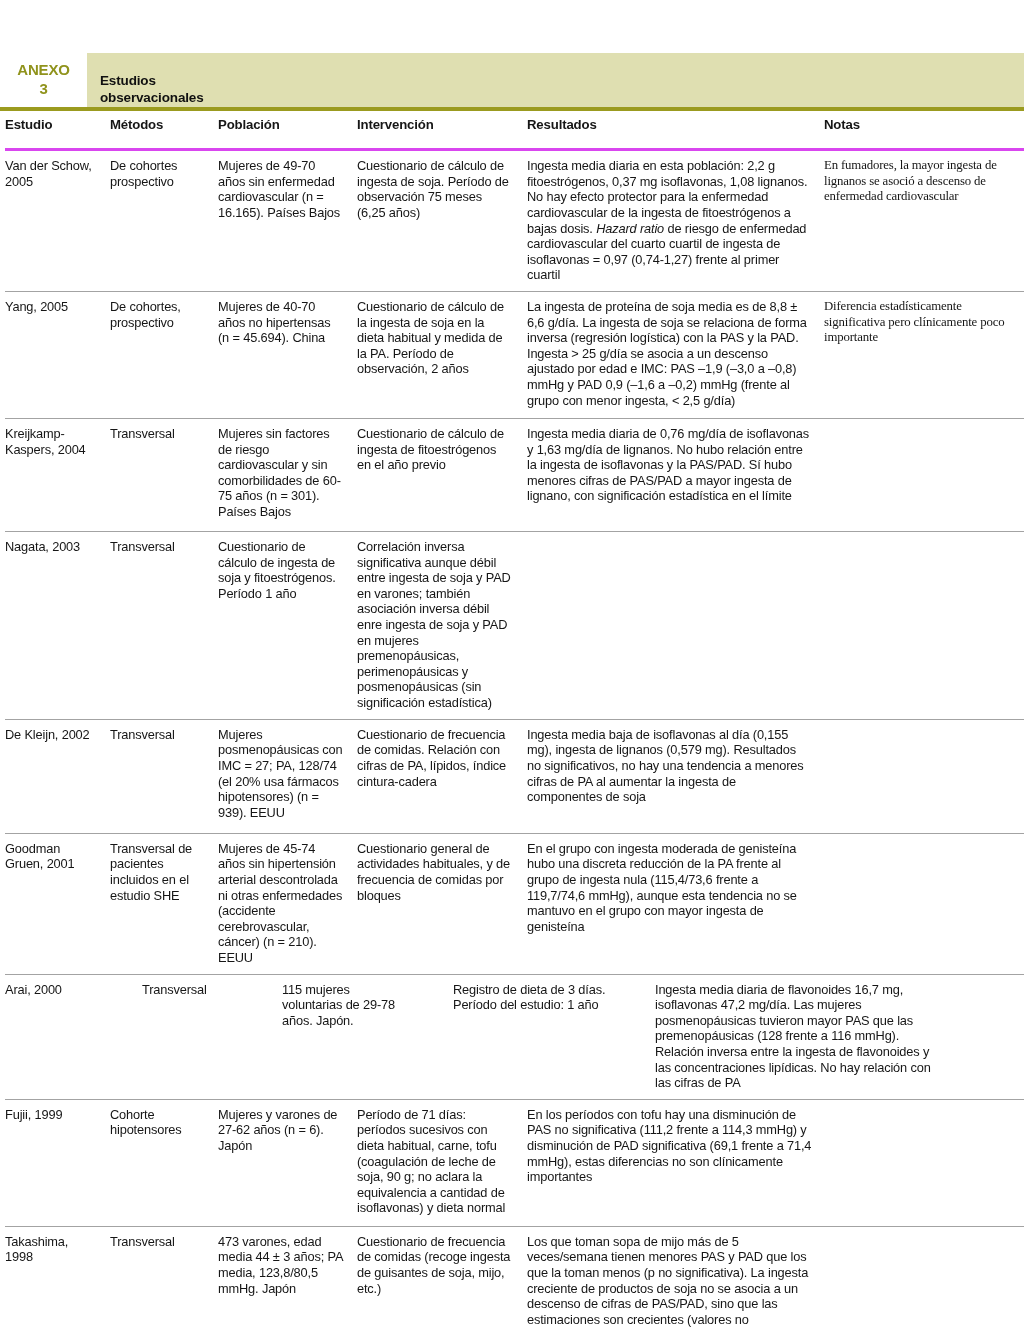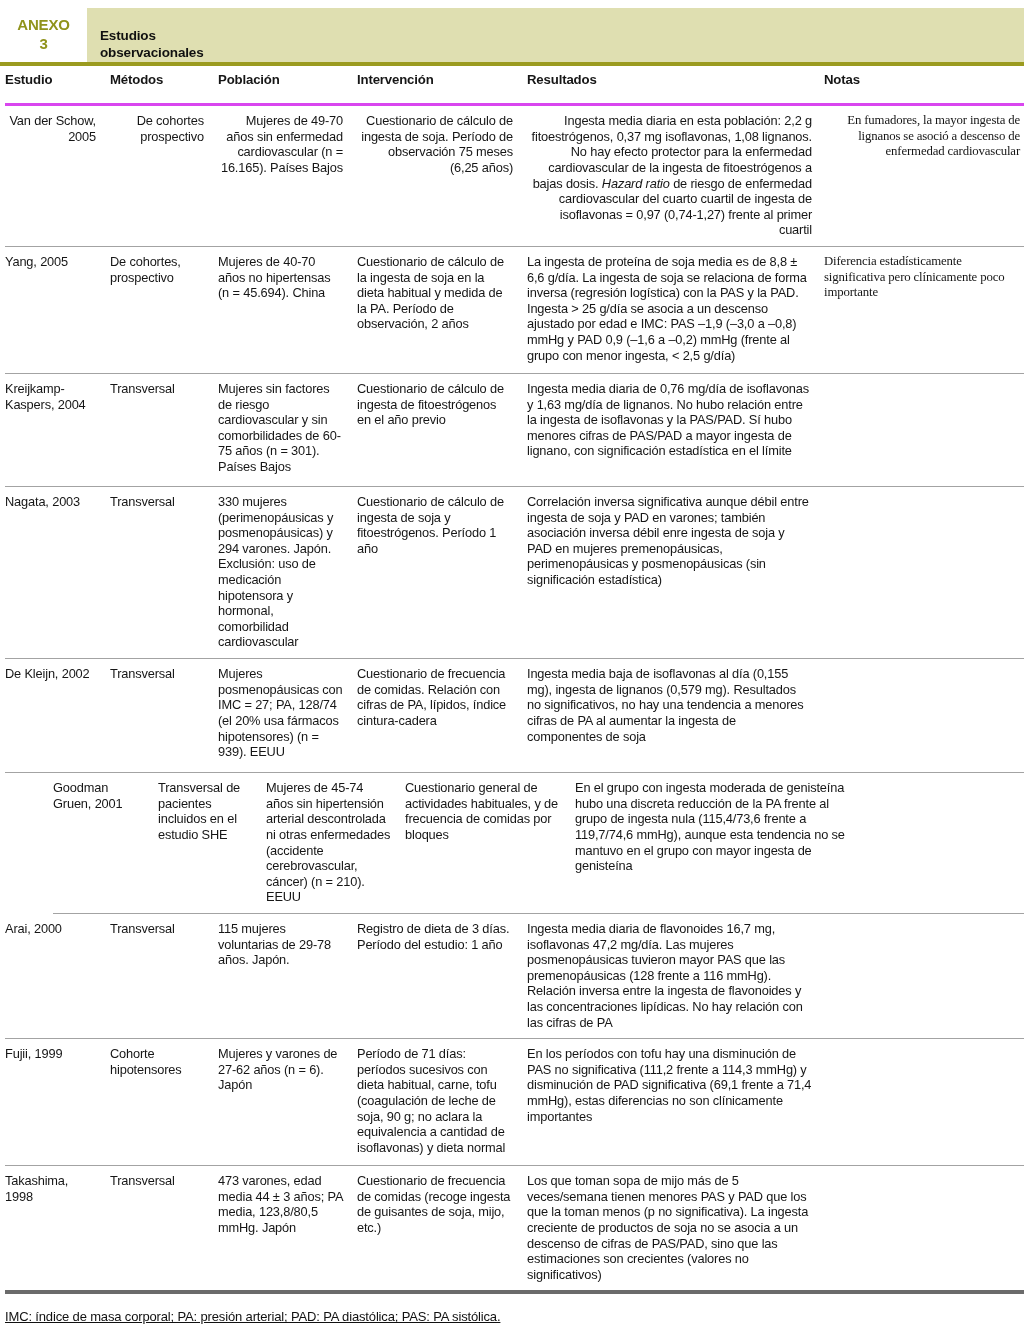--- a/index.html
+++ b/index.html
@@ -8,21 +8,21 @@
     background: #ffffff;
     color: #161616;
     font-family: "Liberation Sans", sans-serif;
     font-size: 12.8px;
     line-height: 1.22;
     letter-spacing: -0.15px;
   }
   .page { width: 1024px; padding: 8px 0 0 0; }
 
   
-  .top-banner { display: flex; align-items: stretch; min-height: 54px; }
+  .top-banner { display: flex; align-items: stretch; min-height: 54px; margin-top: 45px; }
   .anexo-badge {
     width: 87px; background: #ffffff;
     display: flex; flex-direction: column; align-items: center; justify-content: center;
     font-weight: bold; font-size: 15px; color: #90931c; line-height: 1.25;
   }
   .banner-strip {
     flex: 1; background: #dfdfb1;
     display: flex; align-items: flex-end; padding-left: 13px;
   }
   .banner-title { font-weight: bold; font-size: 13.5px; color: #101010; max-width: 150px; line-height: 1.3; }
@@ -34,27 +34,27 @@
     display: grid;
     grid-template-columns: 105px 108px 139px 170px 297px auto;
   }
   .t-head { padding: 6px 0 7px 0; border-bottom: 3px solid #d946ef; font-weight: bold; font-size: 13.2px; }
   .t-row { border-bottom: 1px solid #a3a3a3; padding-top: 7px; }
   .t-row:last-child { border-bottom: none; }
   .cell { padding-right: 14px; padding-bottom: 8px; }
   .cell.resultados { padding-right: 12px; }
   .cell.notas { padding-right: 4px; font-family: Liberation Serif, serif; }
   
-  .t-row:nth-child(1) { min-height: 128px; text-align: right; }
+  .t-row:nth-child(1) { min-height: 128px; }
   .t-row:nth-child(2) { min-height: 127px; }
   .t-row:nth-child(3) { min-height: 113px; }
   .t-row:nth-child(4) { min-height: 158px; }
   .t-row:nth-child(5) { min-height: 114px; }
-  .t-row:nth-child(6) { min-height: 140px; margin-left: 48px; }
-  .t-row:nth-child(7) { min-height: 117px; }
+  .t-row:nth-child(6) { min-height: 140px; }
+  .t-row:nth-child(7) { min-height: 117px; gap: 32px; }
   .t-row:nth-child(8) { min-height: 127px; }
   .t-row:nth-child(9) { min-height: 123px; }
 
   .table-bottom-rule { height: 4px; background: #6b6b6b; width: 1019px; margin-left: 5px; }
 
   
   .footnote { padding: 15px 0 12px 5px; font-size: 13px; color: #111111; text-decoration: underline; }
 </style>
 </head>
 <body>
@@ -102,21 +102,20 @@
           <div class="cell estudio">Kreijkamp-Kaspers, 2004</div>
           <div class="cell metodos">Transversal</div>
           <div class="cell poblacion">Mujeres sin factores de riesgo cardiovascular y sin comorbilidades de 60-75 años (n = 301). Países Bajos</div>
           <div class="cell intervencion">Cuestionario de cálculo de ingesta de fitoestrógenos en el año previo</div>
           <div class="cell resultados"><span>Ingesta media diaria de 0,76 mg/día de isoflavonas y 1,63 mg/día de lignanos. No hubo relación entre la ingesta de isoflavonas y la PAS/PAD. Sí hubo menores cifras de PAS/PAD a mayor ingesta de lignano, con significación estadística en el límite</span><i></i><span></span></div>
           <div class="cell notas"></div>
         </div>
         <div class="t-row">
           <div class="cell estudio">Nagata, 2003</div>
           <div class="cell metodos">Transversal</div>
-          <div class="cell poblacion">330 mujeres (perimenopáusicas y posmenopáusicas) y 294 varones. Japón. Exclusión: uso de medicación hipotensora y hormonal, comorbilidad cardiovascular</div>
           <div class="cell intervencion">Cuestionario de cálculo de ingesta de soja y fitoestrógenos. Período 1 año</div>
           <div class="cell resultados"><span>Correlación inversa significativa aunque débil entre ingesta de soja y PAD en varones; también asociación inversa débil enre ingesta de soja y PAD en mujeres premenopáusicas, perimenopáusicas y posmenopáusicas (sin significación estadística)</span><i></i><span></span></div>
           <div class="cell notas"></div>
         </div>
         <div class="t-row">
           <div class="cell estudio">De Kleijn, 2002</div>
           <div class="cell metodos">Transversal</div>
           <div class="cell poblacion">Mujeres posmenopáusicas con IMC = 27; PA, 128/74 (el 20% usa fármacos hipotensores) (n = 939). EEUU</div>
           <div class="cell intervencion">Cuestionario de frecuencia de comidas. Relación con cifras de PA, lípidos, índice cintura-cadera</div>
           <div class="cell resultados"><span>Ingesta media baja de isoflavonas al día (0,155 mg), ingesta de lignanos (0,579 mg). Resultados no significativos, no hay una tendencia a menores cifras de PA al aumentar la ingesta de componentes de soja</span><i></i><span></span></div>

